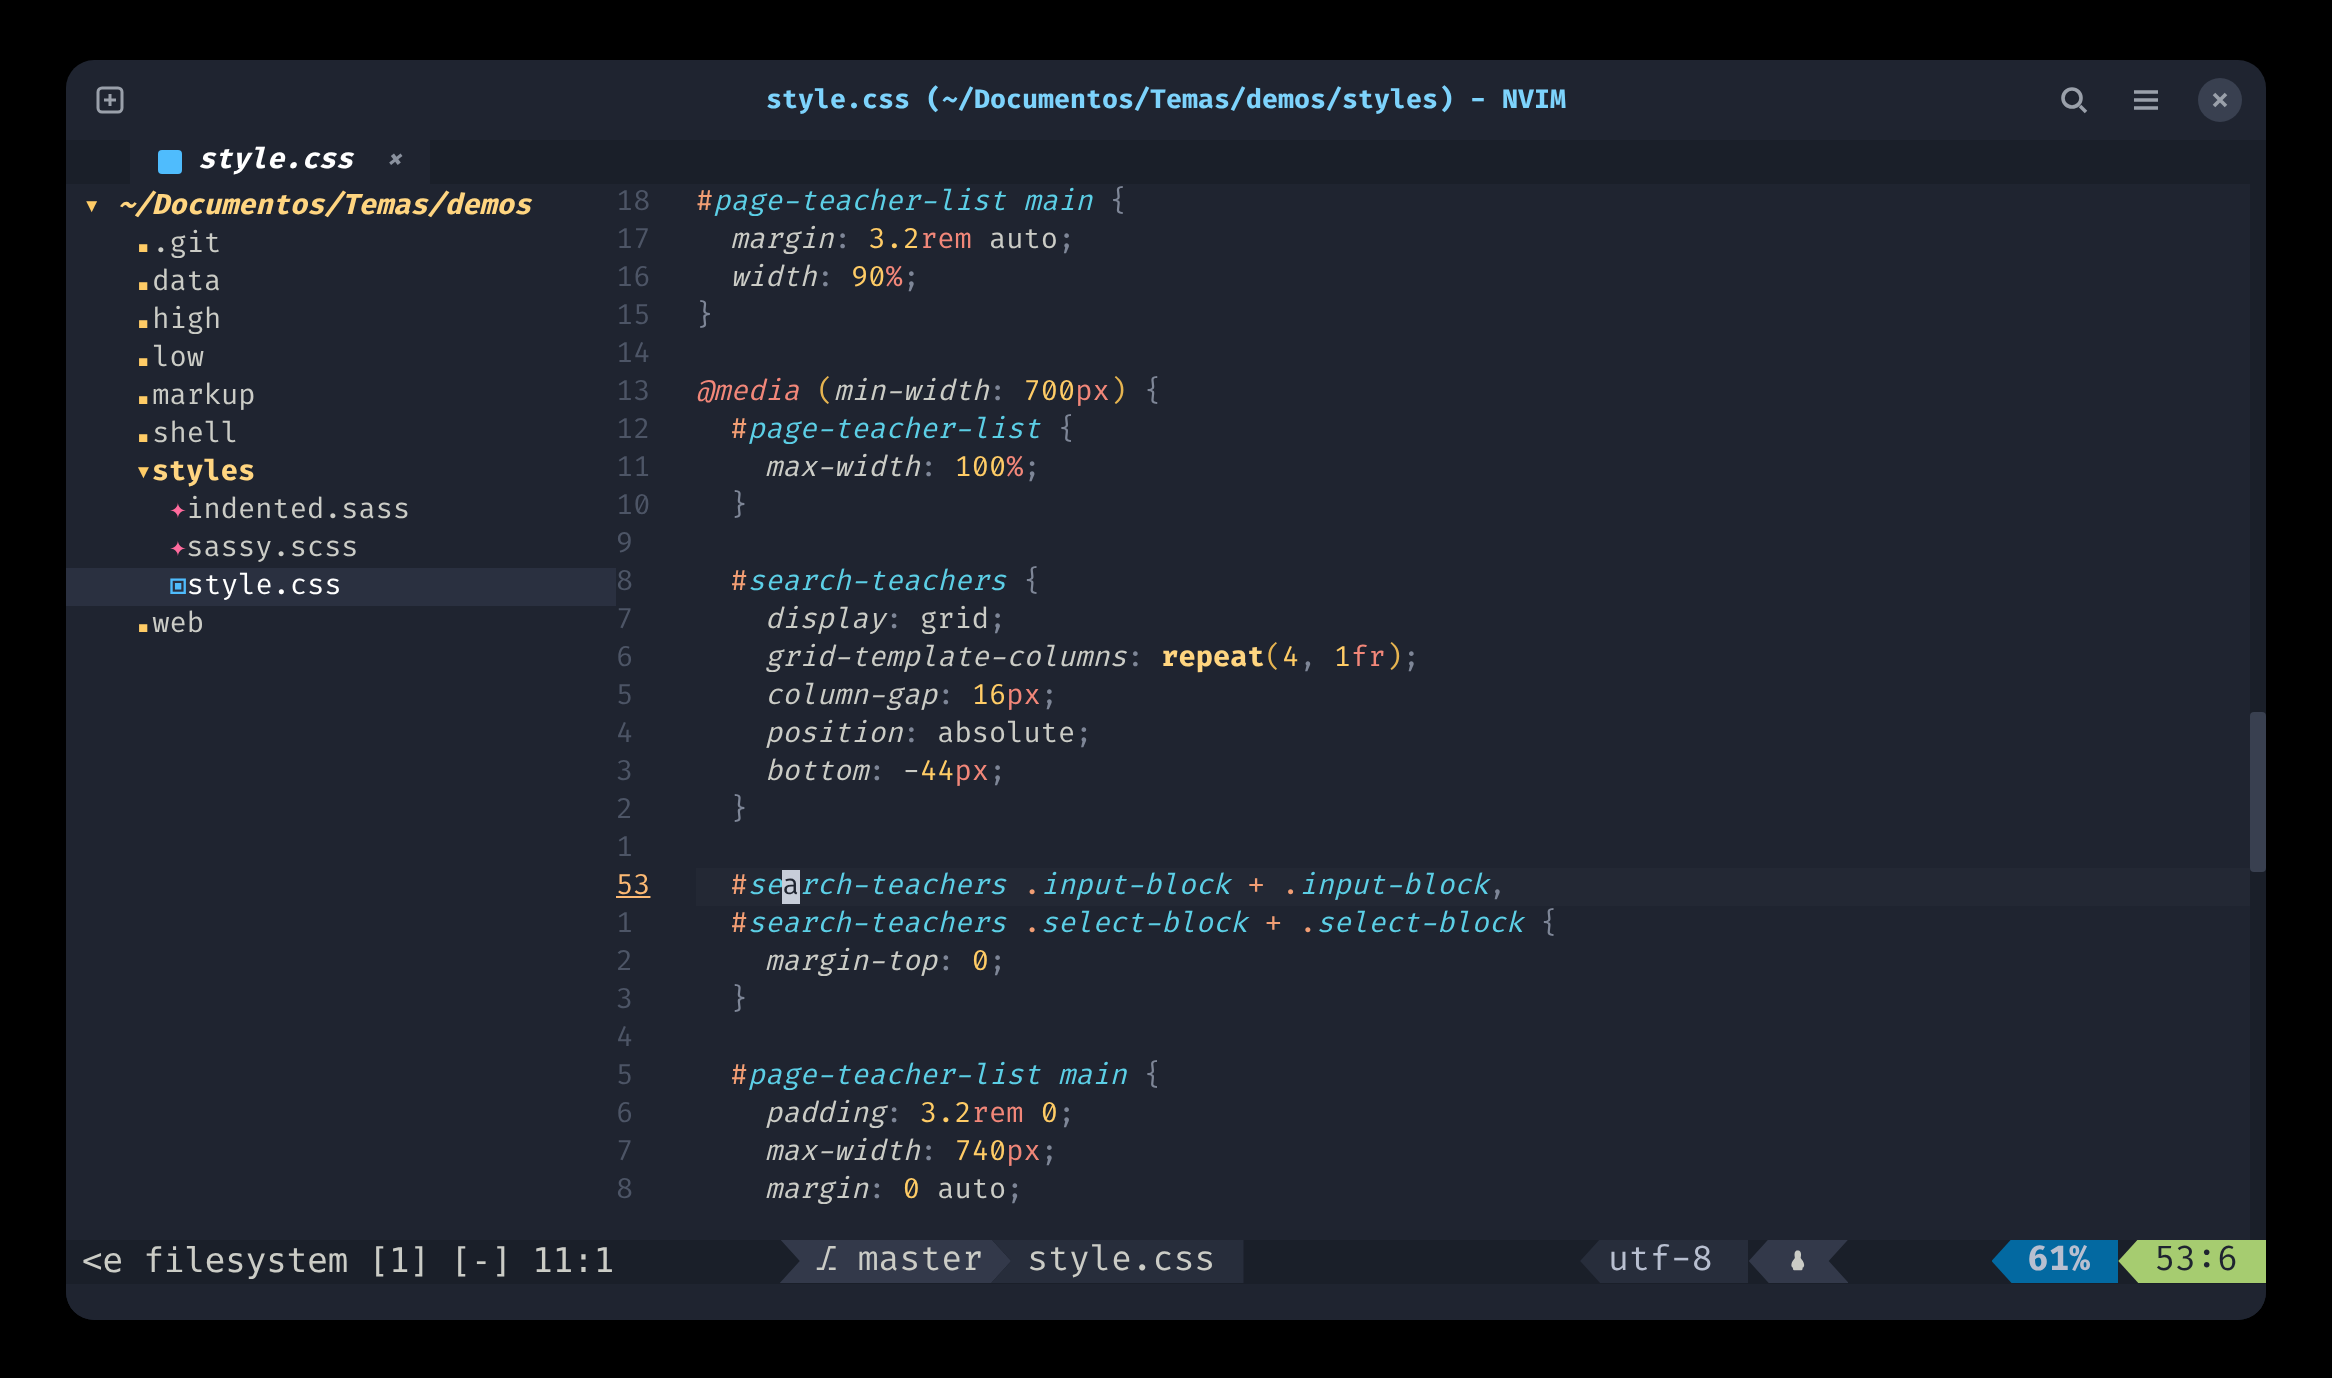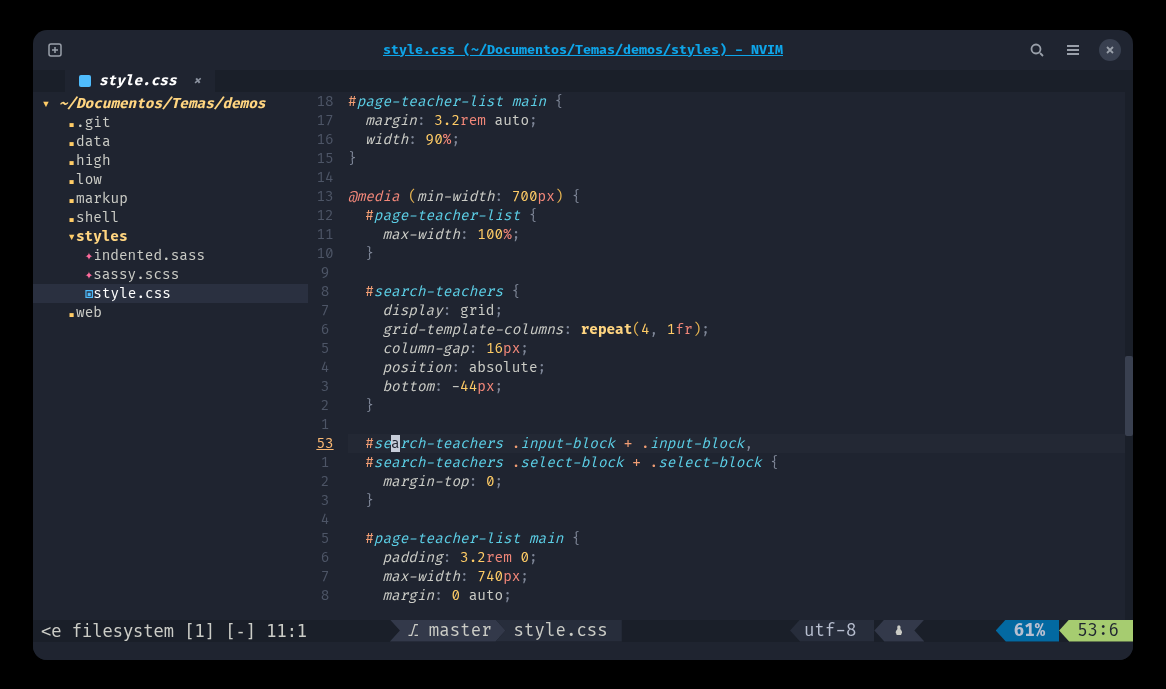--- a/index.html
+++ b/index.html
@@ -34,24 +34,23 @@
   .titlebar-left, .titlebar-right {
     display: flex;
     align-items: center;
     gap: 16px;
   }
   .titlebar-left { width: 120px; }
   .titlebar-right { width: 120px; justify-content: flex-end; }
   .titlebar-title {
     flex: 1;
     text-align: center;
-    color: #0ea5e9;
+    color: #7dd3fc;
     font-weight: bold;
     font-size: 13px;
-    text-decoration: underline;
   }
   .icon-btn {
     width: 20px; height: 20px;
     display: flex; align-items: center; justify-content: center;
     color: #9aa0aa;
     cursor: pointer;
   }
   .icon-btn.close-win {
     background: #394050;
     border-radius: 50%;
@@ -122,21 +121,21 @@
   .tree-label.current { color: #fff; }
   .tree-label.dir-open { color: #ffd580; font-weight: bold; }
   .editor {
     flex: 1;
     display: flex;
     overflow: hidden;
     position: relative;
   }
   .gutter {
     width: 40px;
-    text-align: center;
+    text-align: left;
     padding-right: 6px;
     color: #4d5566;
     flex-shrink: 0;
   }
   .gutter .ln {
     height: 19px;
     line-height: 19px;
   }
   .gutter .ln.current {
     color: #fdba74;

